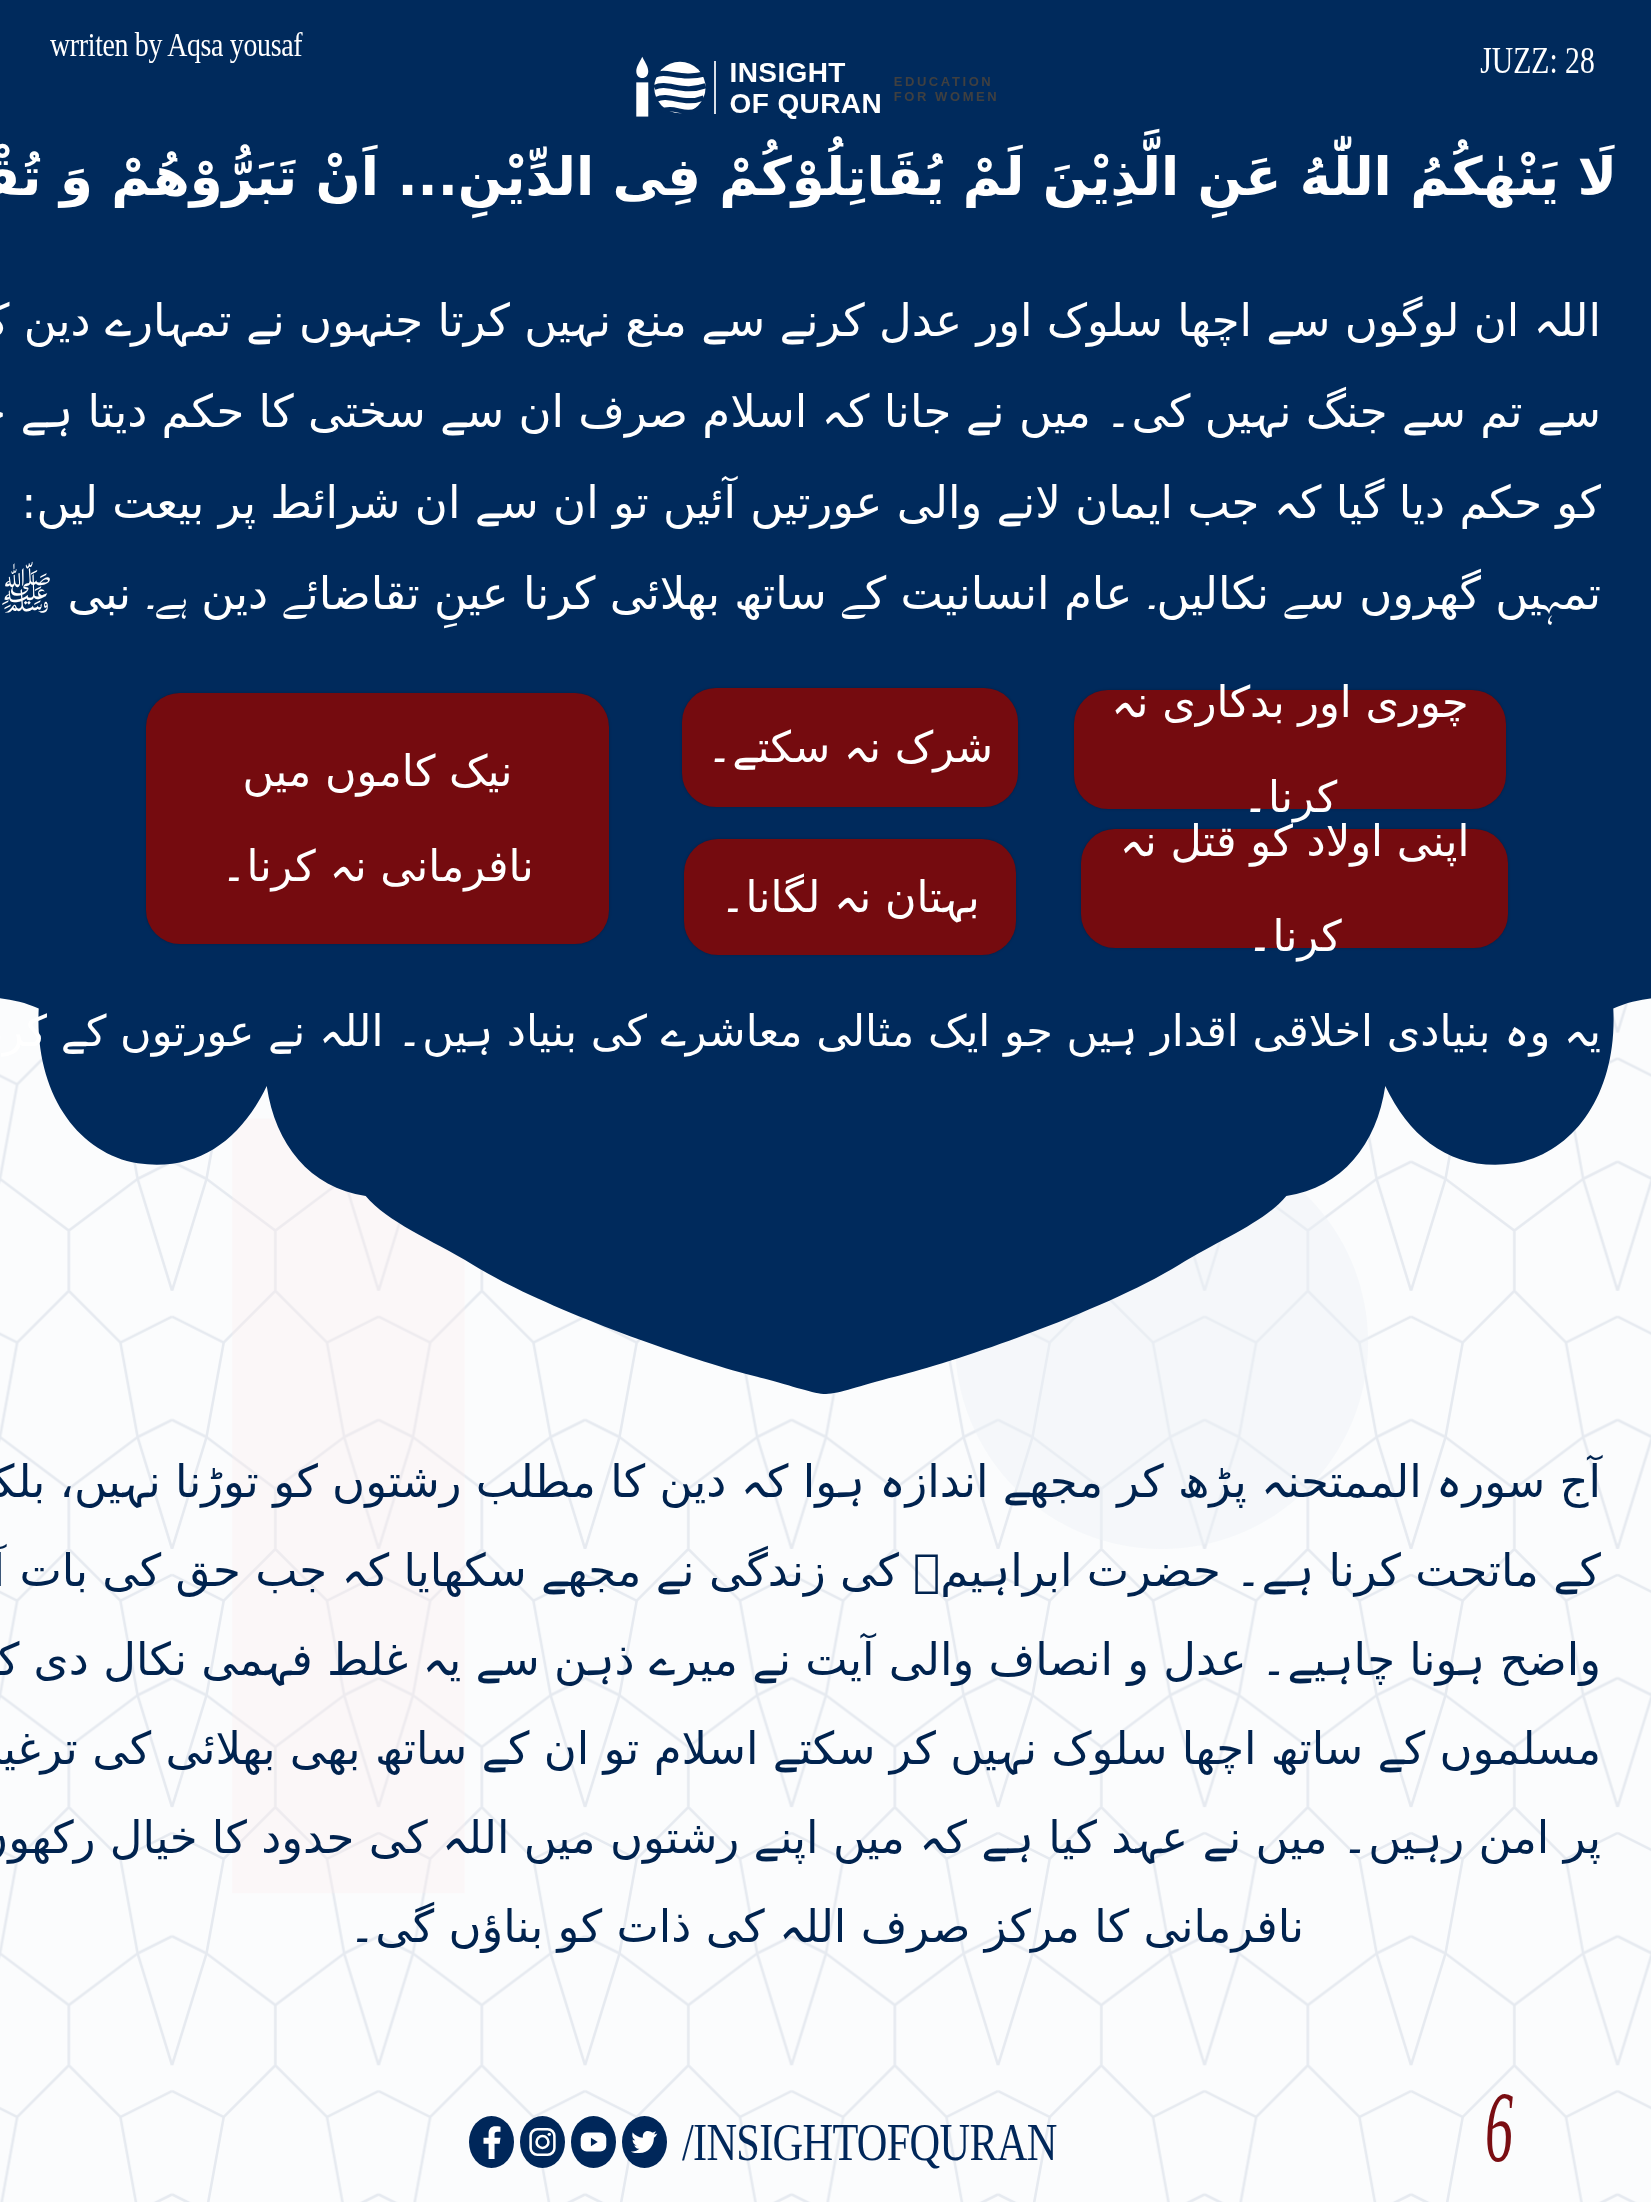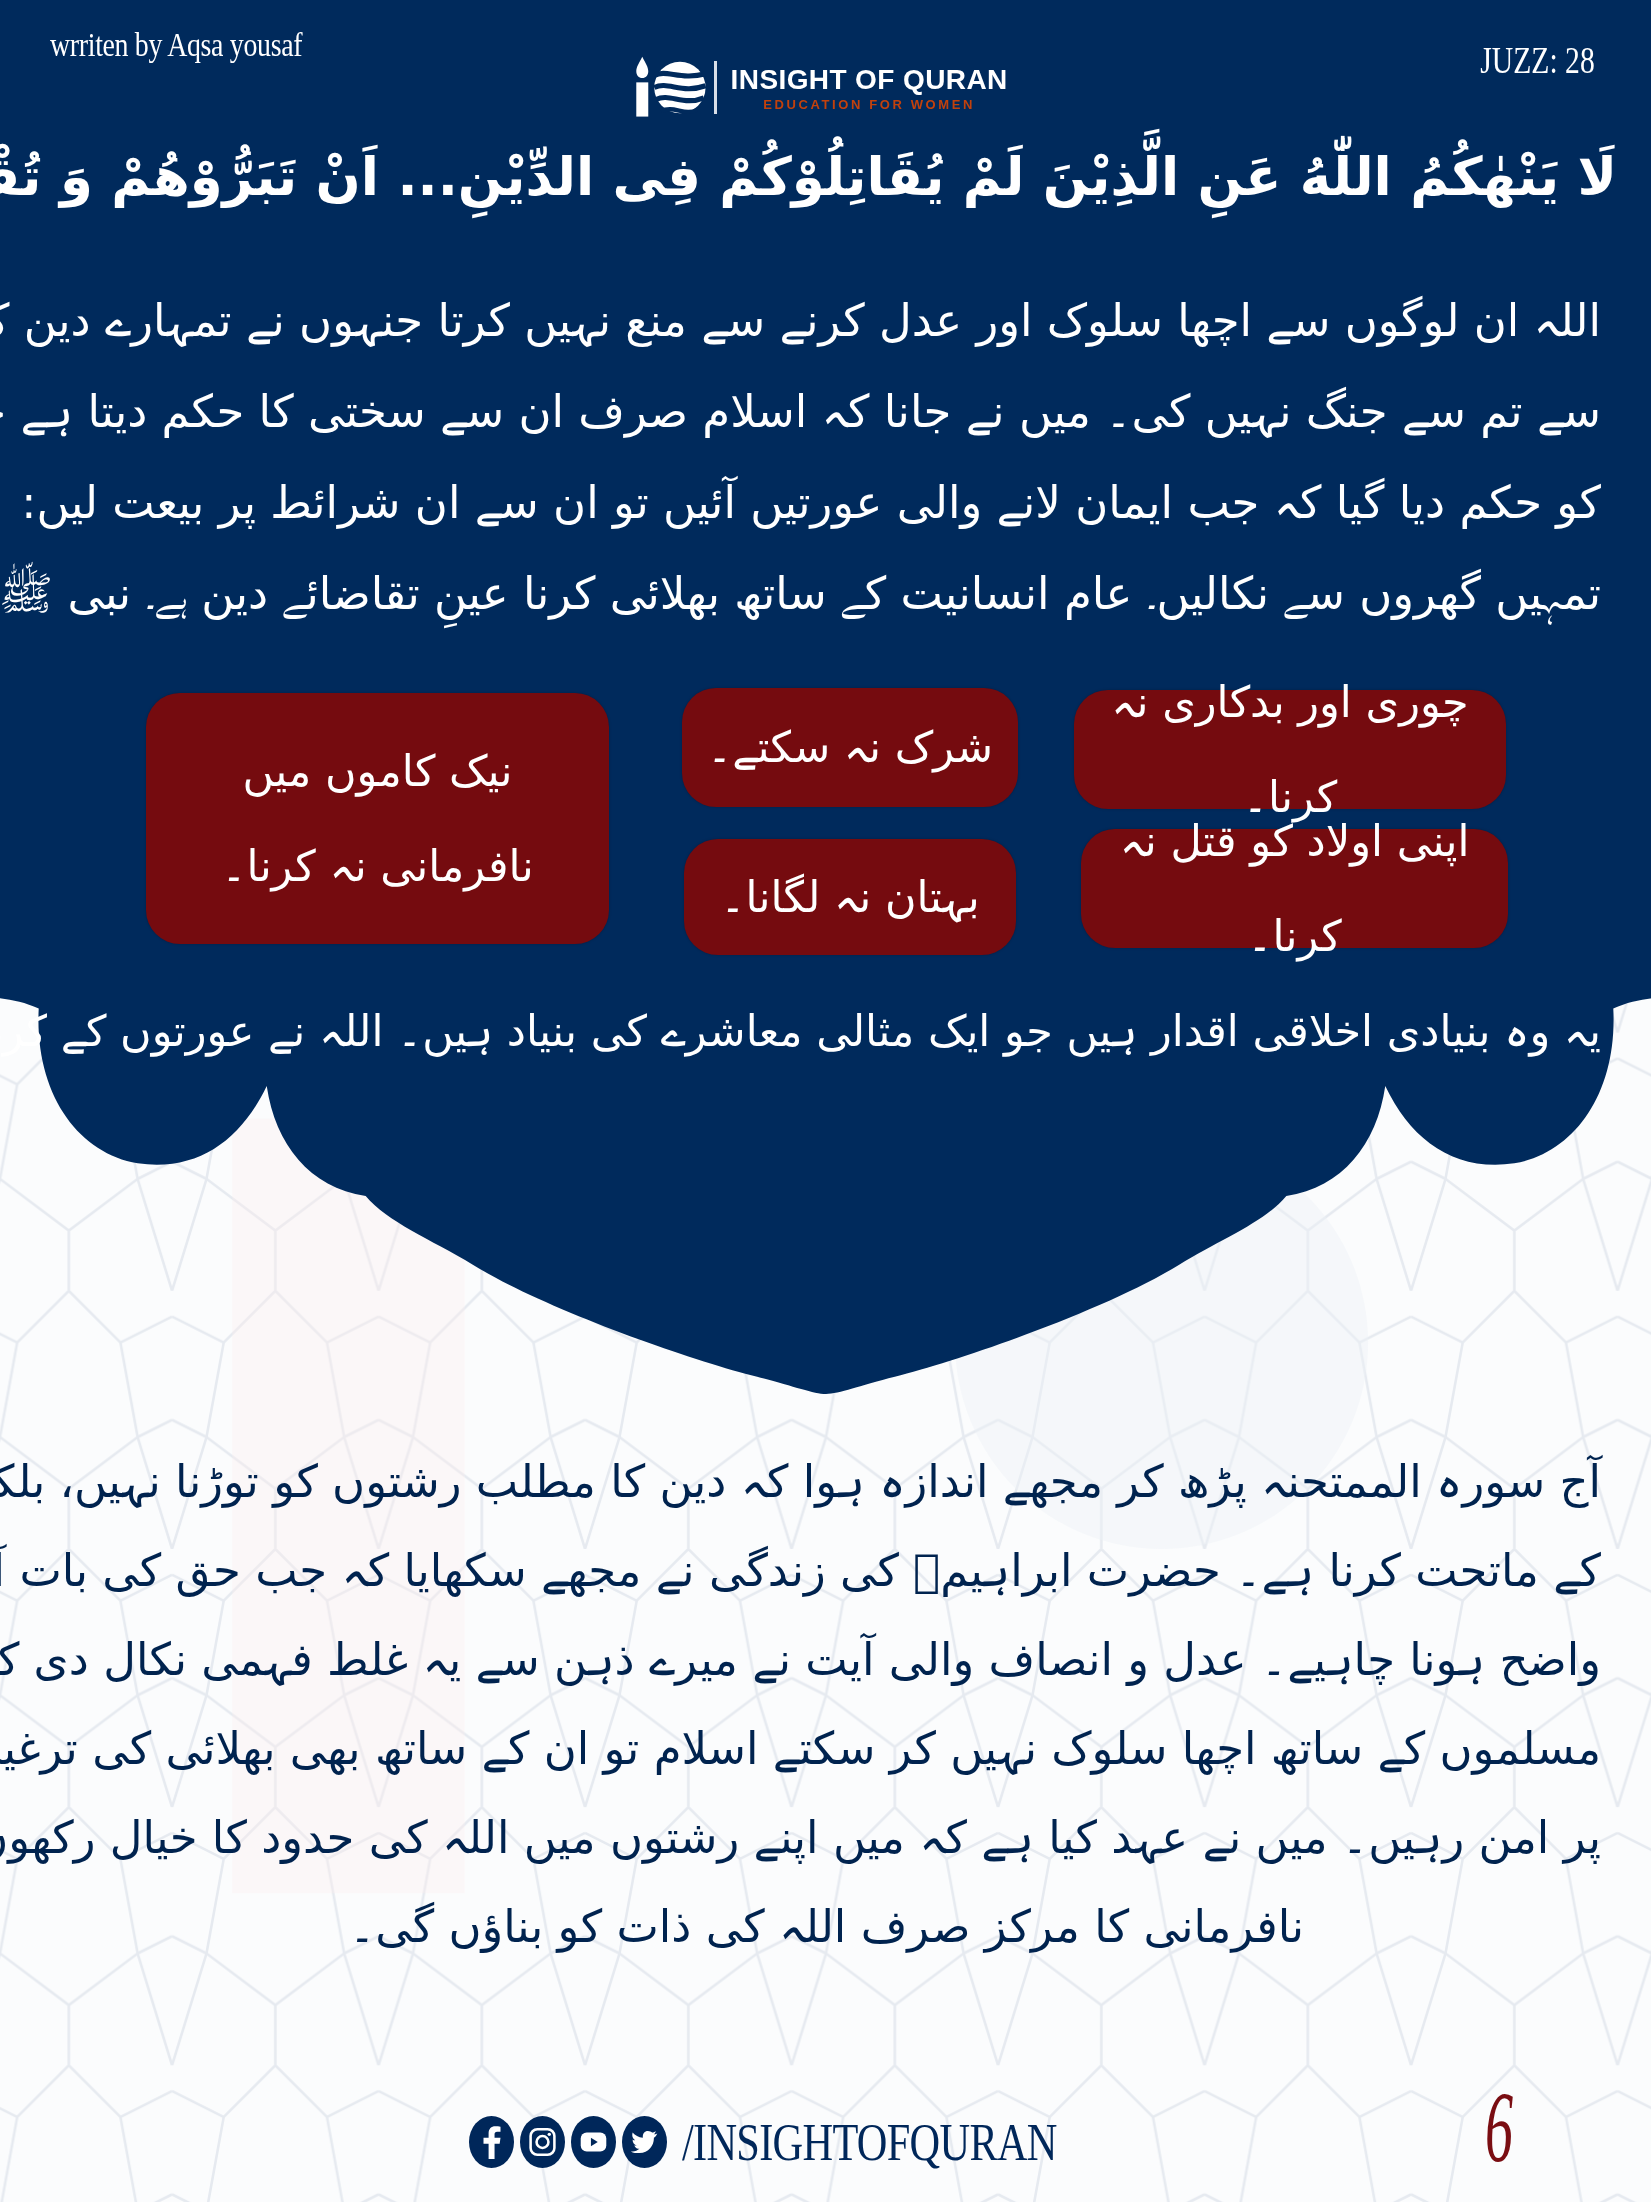--- a/index.html
+++ b/index.html
@@ -16,23 +16,23 @@
     font-family: "Liberation Serif", serif; transform: scaleX(0.82); transform-origin: left top;
     letter-spacing: -0.4px;
   }
   .juzz {
     right: 57px; top: 38px; color: #ffffff; font-size: 38px;
     font-family: "Liberation Serif", serif; transform: scaleX(0.78); transform-origin: right top;
   }
   .logo { left: 632px; top: 55px; width: 387px; height: 65px; display: flex; align-items: center; }
   .logo-mark { width: 77px; height: 65px; position: relative; }
   .logo-divider { width: 2.6px; height: 53px; background: #d9dfe8; margin: 0 13.8px 0 5.2px; }
-  .logo-text { display: flex; flex-direction: column; align-items: center; }
+  .logo-text { display: flex; align-items: center; }
   .logo-title { color: #fff; font-family: "Liberation Sans", sans-serif; font-weight: bold; font-size: 28px; letter-spacing: 0.4px; line-height: 31px; }
-  .logo-sub { color: #c2410c; font-family: "Liberation Sans", sans-serif; font-weight: bold; font-size: 13px; letter-spacing: 2.6px; margin-top: 2px; }
+  .logo-sub { color: #404040; font-family: "Liberation Sans", sans-serif; font-weight: bold; font-size: 13px; letter-spacing: 2.6px; margin-top: 2px; }
 
   .ayah {
     left: 34px; width: 1583px; top: 138px; color: #fff; text-align: center; direction: rtl;
     font-family: "DejaVu Sans", sans-serif; font-weight: bold; font-size: 53px; line-height: 77px;
     white-space: nowrap;
   }
   .urdu-white { color: #fff; direction: rtl; text-align: center; font-family: "DejaVu Sans", sans-serif; }
   .para1 { left: 52px; width: 1549px; top: 275px; font-size: 45px; line-height: 91px; }
   .para1 .line { display: block; white-space: nowrap; }
 

